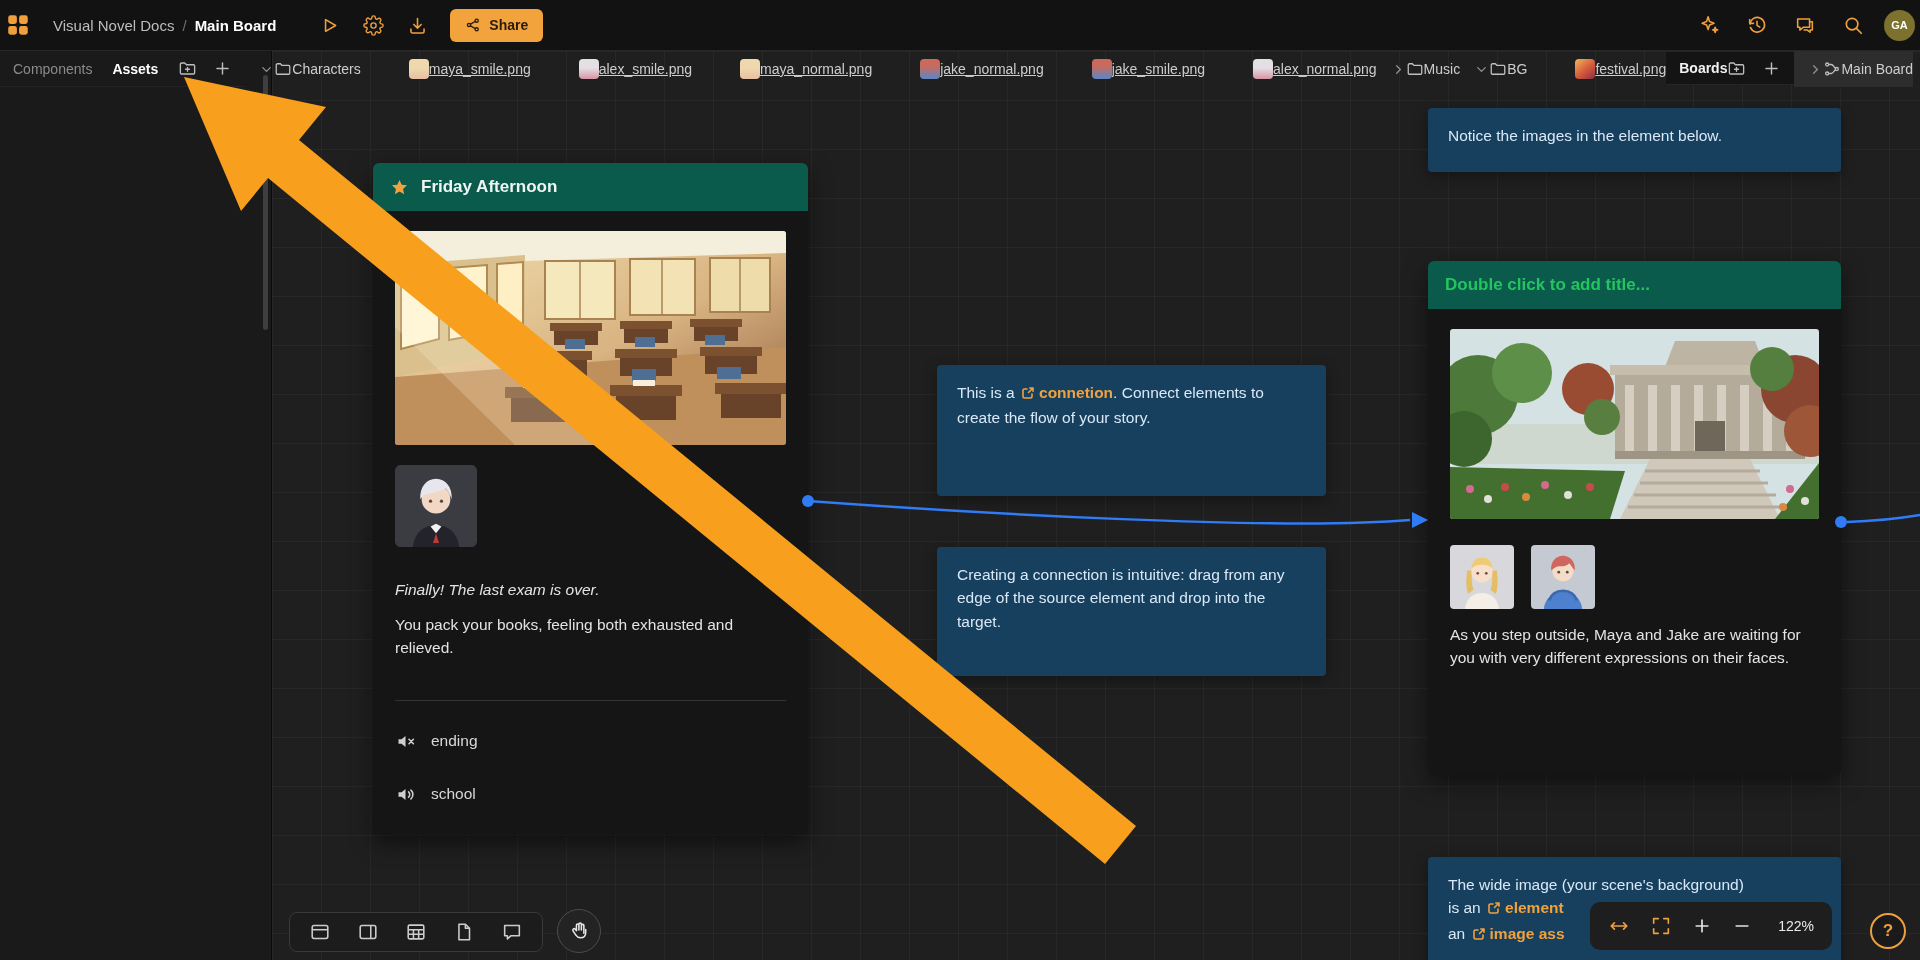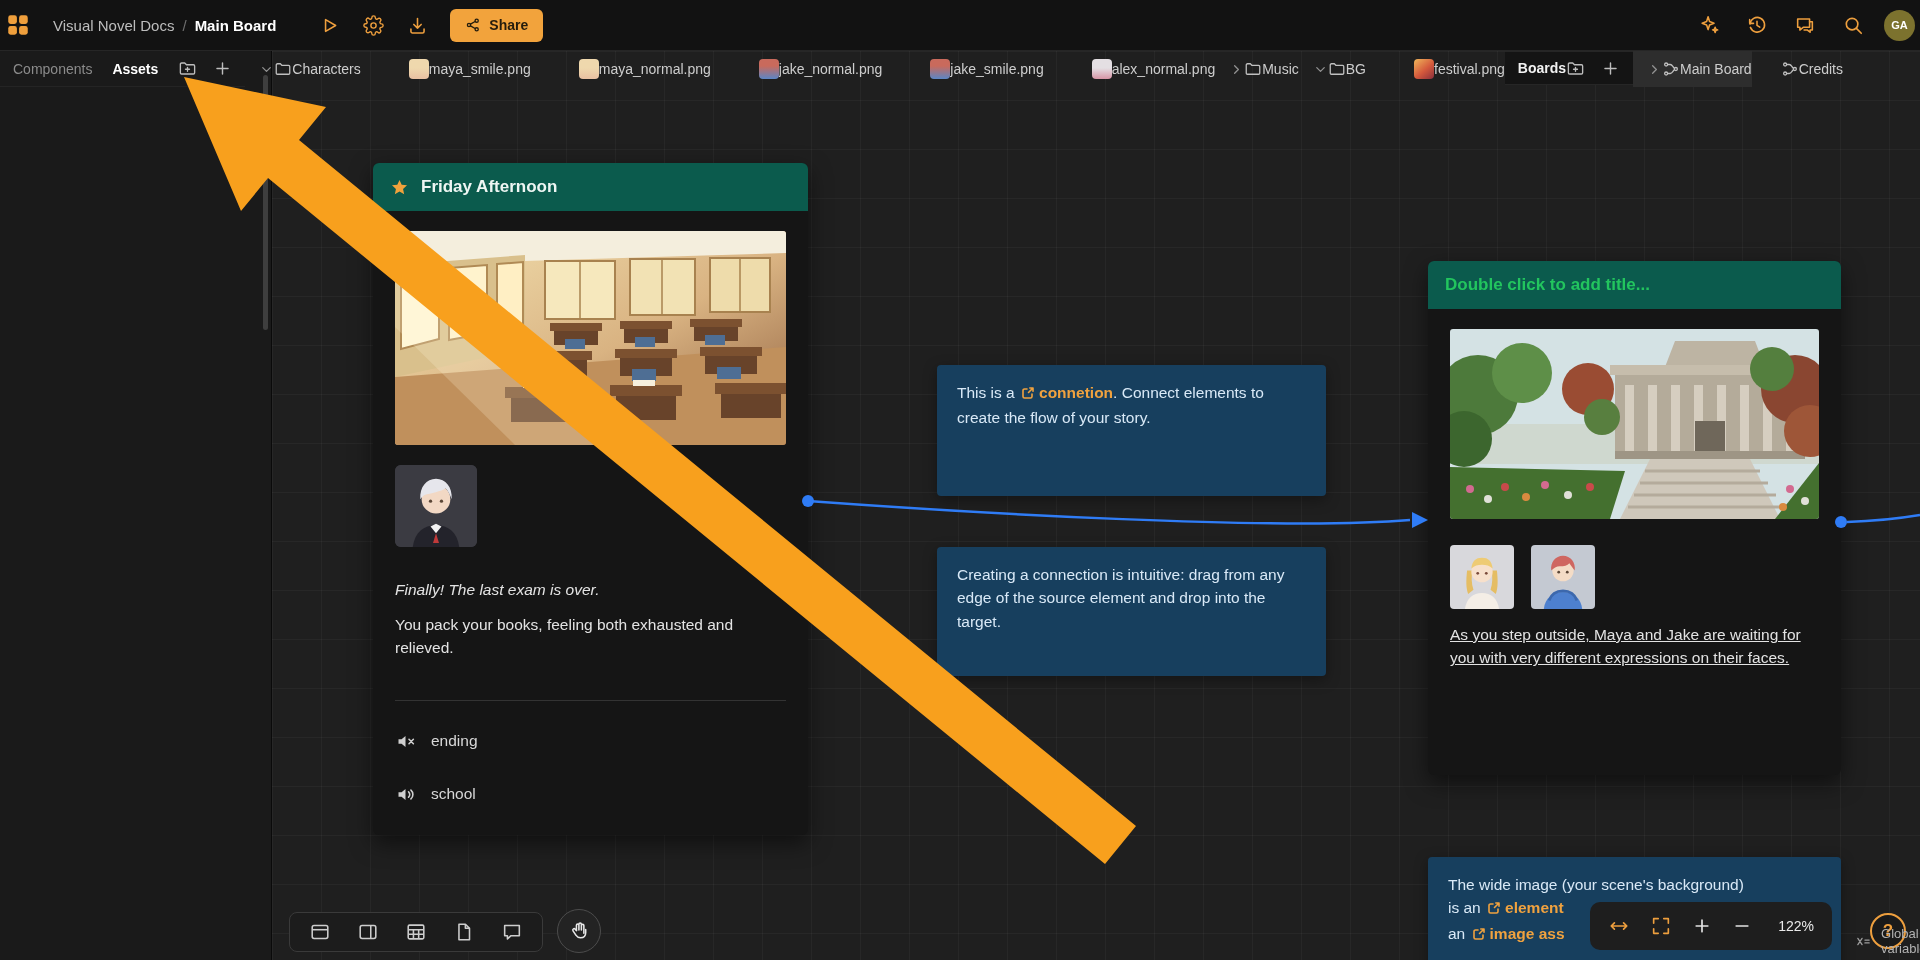--- a/index.html
+++ b/index.html
@@ -30,21 +30,21 @@
     border-bottom:1px solid #242424; }
   .tab { font-size:14px; cursor:pointer; }
   .tab.inactive { color:#8b8b8b; }
   .tab.active { color:#ffffff; font-weight:700; }
   .tabbar-icons { margin-left:auto; display:flex; gap:16px; color:#bdbdbd; }
   .mini-ic { display:flex; cursor:pointer; }
   .srow { height:36px; display:flex; align-items:center; font-size:14px; color:#cdcdcd;
     padding-left:14px; cursor:pointer; }
   .srow .chev { width:15px; color:#929292; display:flex; flex:none; }
   .srow .fold { color:#c0c0c0; display:flex; flex:none; }
-  .srow.file { padding-left:48px; }
+  .srow.file { padding-left:48px;text-decoration:underline; }
   .srow.selected { background:#2d2d2d; }
   .slabel { white-space:nowrap; overflow:hidden; text-overflow:ellipsis; }
   .thumb { width:20px; height:20px; border-radius:4px; flex:none; }
   .thumb-maya { background:linear-gradient(180deg,#efd8ad 45%,#e9c0a2 100%); }
   .thumb-alex { background:linear-gradient(180deg,#e4dfe3 45%,#d795a6 100%); }
   .thumb-jake { background:linear-gradient(180deg,#c96a5c 35%,#5b86c6 100%); }
   .thumb-festival { background:linear-gradient(140deg,#f0b65a 0%,#d4593c 55%,#8a2f3c 100%); }
   .boards-header { height:34px; display:flex; align-items:center; padding:0 13px;
     background:#141414; border-top:1px solid #262626; border-bottom:1px solid #262626;
     color:#f2f2f2; font-size:14px; font-weight:600; }
@@ -211,20 +211,24 @@
         </svg>
       </span>
     <span class="slabel">Characters</span>
   </div>
 
   <div class="srow file">
     <span class="thumb thumb-maya"></span>
     <span class="slabel">maya_smile.png</span>
   </div>
   <div class="srow file">
+    <span class="thumb thumb-alex"></span>
+    <span class="slabel">alex_smile.png</span>
+  </div>
+  <div class="srow file">
     <span class="thumb thumb-maya"></span>
     <span class="slabel">maya_normal.png</span>
   </div>
   <div class="srow file">
     <span class="thumb thumb-jake"></span>
     <span class="slabel">jake_normal.png</span>
   </div>
   <div class="srow file">
     <span class="thumb thumb-jake"></span>
     <span class="slabel">jake_smile.png</span>
@@ -329,20 +333,23 @@
 <div class="canvas">
 
   <svg class="conn-svg" width="1648" height="909">
     <path d="M536 450 C 700 462, 1010 480, 1138 469" fill="none" stroke="#2f7cf6" stroke-width="2.5"></path>
     <polygon points="1156,469 1140,461 1140,477" fill="#2f7cf6"></polygon>
     <circle cx="536" cy="450" r="6" fill="#2f7cf6"></circle>
     <path d="M1575 471 C 1608 470, 1630 467, 1648 464" fill="none" stroke="#2f7cf6" stroke-width="2.5"></path>
     <circle cx="1569" cy="471" r="6" fill="#2f7cf6"></circle>
   </svg>
 
+  <div class="note" style="left:1156px;top:57px;width:413px;height:64px;">
+    <span>Notice the images in the element below.</span>
+  </div>
 
   <div class="note" style="left:665px;top:314px;width:389px;height:131px;">
     <span>
       <span>This is a </span><span class="link-ic"><svg width="14" height="14" viewBox="0 0 14 14" fill="none" stroke="currentColor" stroke-width="1.6" stroke-linecap="round" stroke-linejoin="round">
             <path d="M6 3H3.5A1.5 1.5 0 0 0 2 4.5v6A1.5 1.5 0 0 0 3.5 12h6A1.5 1.5 0 0 0 11 10.5V8"></path>
             <path d="M7.5 6.5L12 2M8.8 2H12v3.2"></path>
           </svg></span><span class="link">connetion</span><span>. Connect elements to create the flow of your story.</span>
     </span>
   </div>
 
@@ -529,21 +536,21 @@
             <rect width="60" height="60" fill="#c4c9d2"></rect>
             <circle cx="30" cy="24" r="10" fill="#f4dcc6"></circle>
             <path d="M19 24c-1-8 4-14 11-14s12 6 11 14c-2-3-4-5-5-7-2 2-5 3-9 3-3 0-6 2-8 4z" fill="#cf6660"></path>
             <path d="M12 60c1-10 8-16 18-16s17 6 18 16z" fill="#4d80cf"></path>
             <path d="M17 52c2-6 6-9 13-9s11 3 13 9" fill="none" stroke="#3c68ad" stroke-width="2.5"></path>
             <circle cx="26" cy="25.5" r="1.3" fill="#5a4636"></circle>
               <circle cx="34" cy="25.5" r="1.3" fill="#5a4636"></circle>
           </svg>
         </div>
       </div>
-      <div class="dialogue" style="text-decoration:underline;">As you step outside, Maya and Jake are waiting for you with very different expressions on their faces.</div>
+      <div class="dialogue" style="">As you step outside, Maya and Jake are waiting for you with very different expressions on their faces.</div>
     </div>
   </div>
 
   <div class="bottom-toolbar">
     <span class="tool-btn">
       <svg width="22" height="22" viewBox="0 0 24 24" fill="none" stroke="currentColor" stroke-width="1.7">
           <rect x="3.5" y="5" width="17" height="14" rx="2"></rect>
           <path d="M3.5 9.5h17"></path>
         </svg>
     </span>

